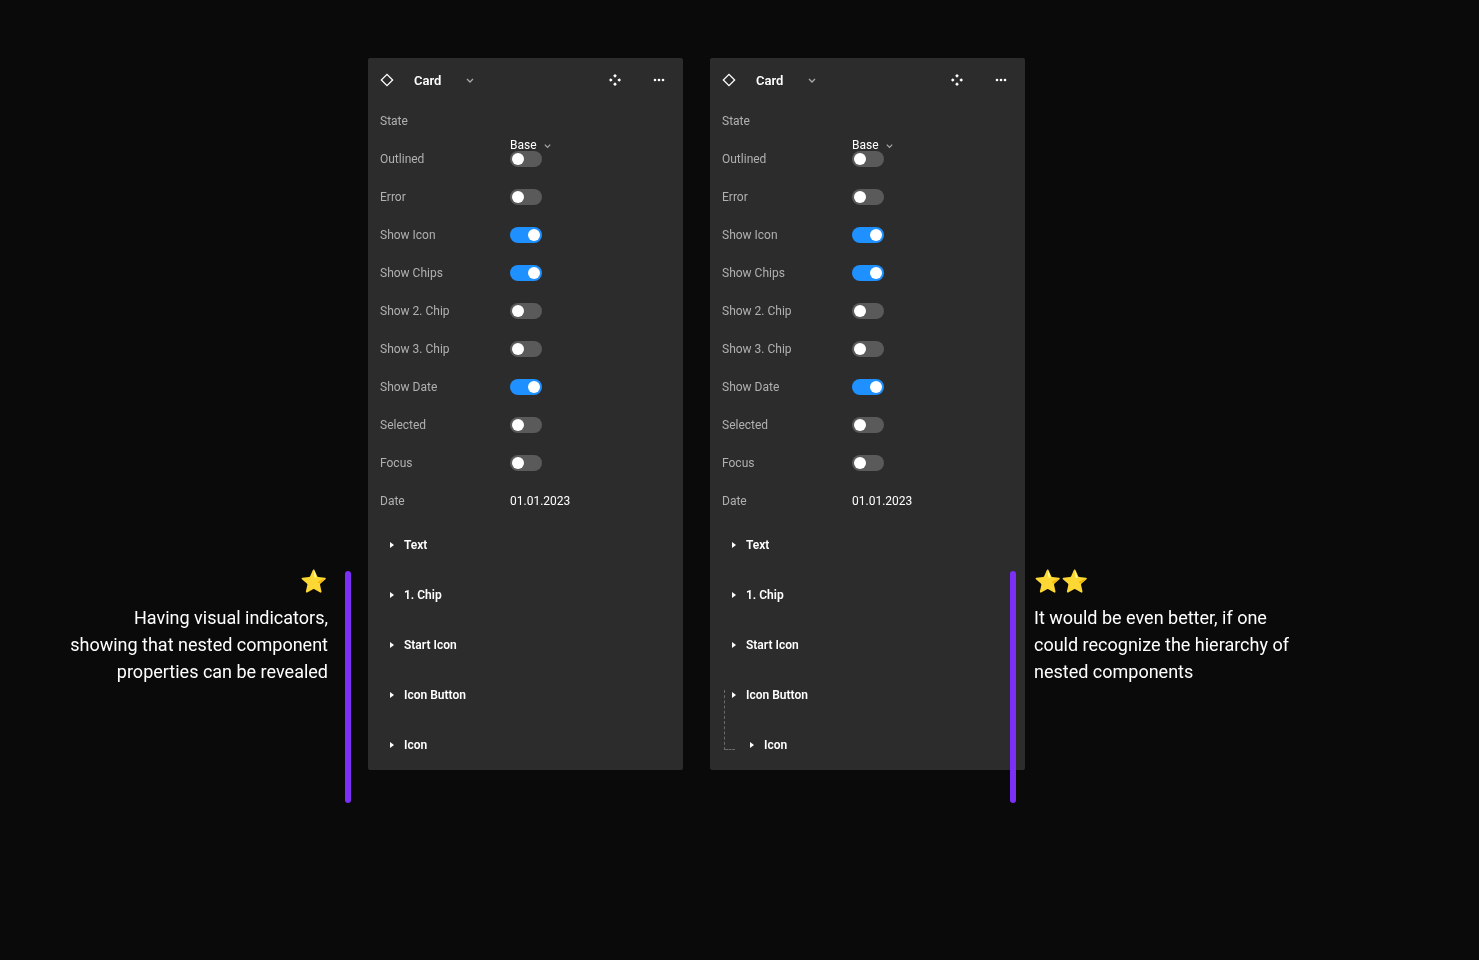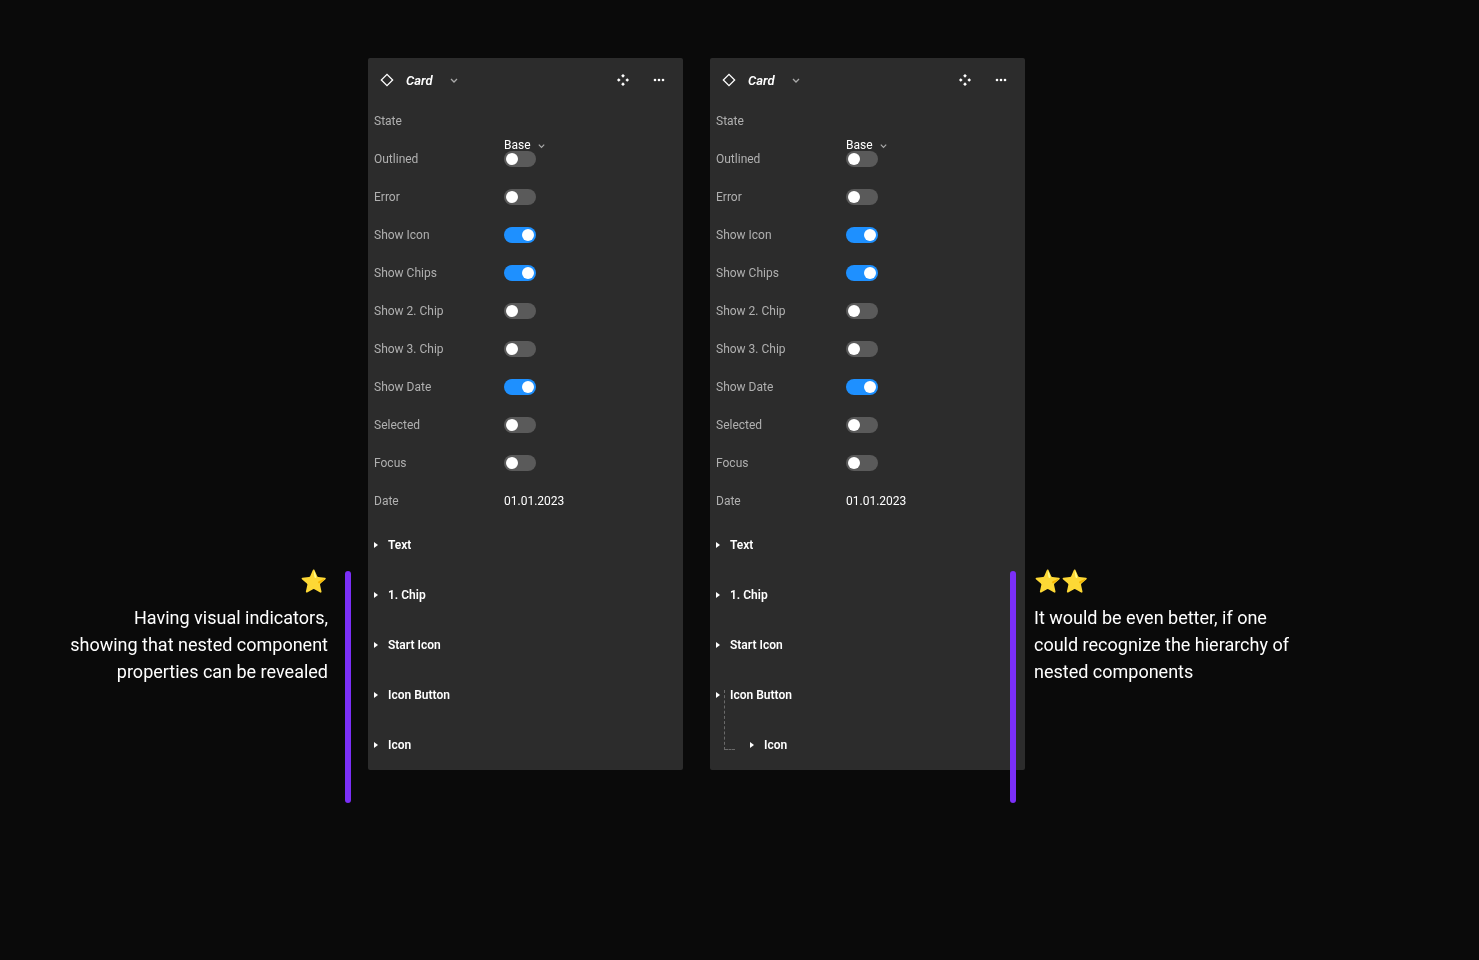--- a/index.html
+++ b/index.html
@@ -18,22 +18,21 @@
     border-radius: 2px;
     padding: 0;
   }
   .panel-left { left: 368px; top: 58px; }
   .panel-right { left: 710px; top: 58px; }
 
   .panel-header {
     display: flex;
     align-items: center;
     padding: 10px 12px;
-    gap: 12px;
-    font-style: italic;
+    gap: 20px;
   }
   .diamond-icon {
     width: 14px; height: 14px;
     display: inline-flex; align-items: center; justify-content: center;
   }
   .diamond-icon svg { display:block; }
   .component-title {
     font-size: 13px;
     font-weight: 600;
     color: #fff;
@@ -46,21 +45,21 @@
   .header-spacer { flex: 1; }
   .header-icon {
     width: 24px; height: 24px;
     display: inline-flex; align-items: center; justify-content: center;
     cursor: pointer;
   }
 
   .prop-row {
     display: flex;
     align-items: center;
-    padding: 0 6px;
+    padding: 0 12px;
     height: 38px;
     font-size: 12px;
   }
   .prop-label {
     width: 130px;
     color: #b0b0b0;
     flex-shrink: 0;
   }
   .prop-value {
     color: #fff;
@@ -87,21 +86,21 @@
     top: 2px;
   }
   .toggle.off { background: #5a5a5a; }
   .toggle.off .knob { left: 2px; }
   .toggle.on { background: #1e90ff; }
   .toggle.on .knob { right: 2px; }
 
   .nested-row {
     display: flex;
     align-items: center;
-    padding: 0 4px;
+    padding: 0 20px;
     height: 50px;
     gap: 8px;
     cursor: pointer;
   }
   .nested-row.indented { padding-left: 38px; position: relative; }
   .indent-guide {
     position: absolute;
     left: 14px;
     top: -30px;
     bottom: 20px;

